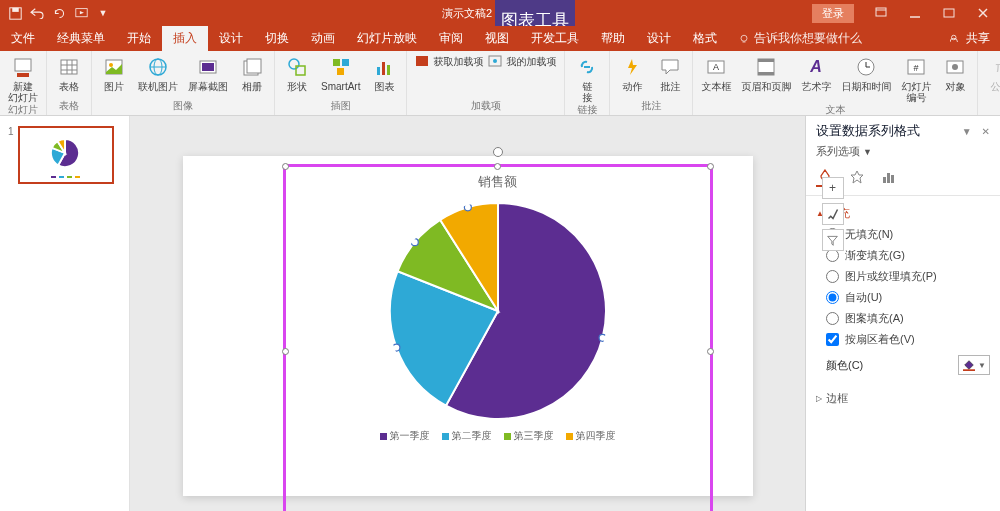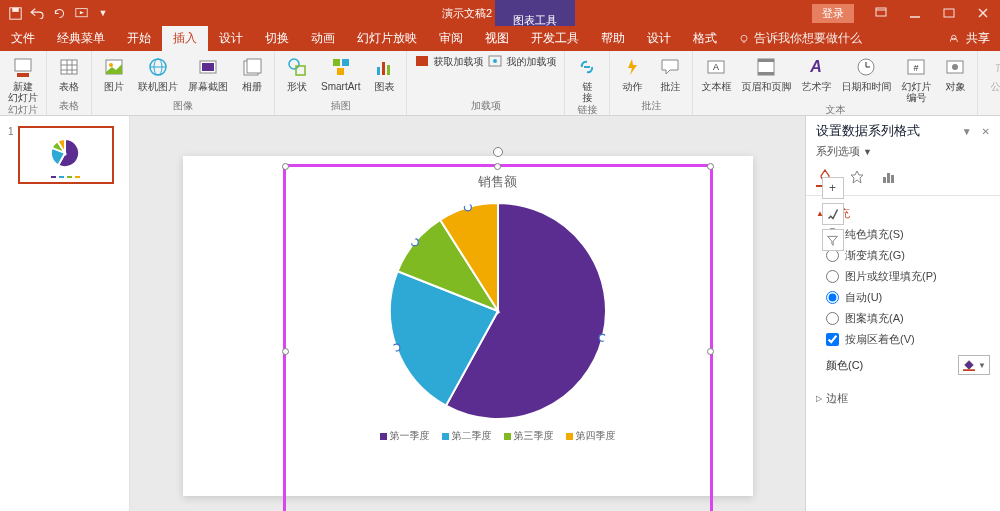--- a/index.html
+++ b/index.html
@@ -4,21 +4,21 @@
 <style>
 * { margin: 0; padding: 0; box-sizing: border-box; font-family: "Microsoft YaHei", "Segoe UI", sans-serif; }
 body { width: 1000px; height: 511px; background: #fff; overflow: hidden; font-size: 11px; color: #333; }
 
 
 .titlebar { height: 26px; background: #c43e1c; display: flex; align-items: center; color: #fff; position: relative; }
 .titlebar .qat { display: flex; align-items: center; gap: 8px; padding-left: 8px; }
 .titlebar .qat-icon { width: 14px; height: 14px; display: flex; align-items: center; justify-content: center; opacity: .9; }
 .titlebar .center-block { position: absolute; left: 0; right: 0; display: flex; justify-content: center; align-items: center; pointer-events: none; }
 .titlebar .title-text { font-size: 11px; }
-.titlebar .contextual-tab { position: absolute; left: 495px; top: 0; height: 41px; width: 80px; background: #4e3a87; display: flex; align-items: center; justify-content: center; font-size: 11px; }
+.titlebar .contextual-tab { position: absolute; left: 495px; top: 0; height: 41px; width: 80px; background: #4e3a87; display: flex; align-items: center; justify-content: center; font-size: 17px; }
 .titlebar .right { position: absolute; right: 0; display: flex; align-items: center; height: 26px; }
 .titlebar .login-badge { background: #e57f5f; padding: 2px 10px; font-size: 11px; margin-right: 10px; }
 .titlebar .win-btn { width: 34px; height: 26px; display: flex; align-items: center; justify-content: center; opacity: .85; }
 
 
 .tabs { height: 25px; background: #c43e1c; display: flex; align-items: stretch; color: #fff; font-size: 12px; position: relative; }
 .tabs .tab { padding: 0 11px; display: flex; align-items: center; cursor: pointer; }
 .tabs .tab.active { background: #f3f3f3; color: #c43e1c; }
 .tabs .search-box { display: flex; align-items: center; gap: 4px; padding-left: 10px; opacity: .9; }
 .tabs .bulb { width: 12px; height: 12px; }
@@ -550,21 +550,21 @@
         </div>
     </div>
     <div class="pane-sect">
       <div class="sect-header">
           <span class="tri">▲</span>
           <span>填充</span>
         </div>
       <div class="opt-list" id="fill-options">
           <label class="opt">
             <input type="radio" name="fill" style="">
-            <span>纯色填充(S)</span>
+            <span>无填充(N)</span>
           </label>
           <label class="opt">
             <input type="radio" name="fill" style="">
             <span>渐变填充(G)</span>
           </label>
           <label class="opt">
             <input type="radio" name="fill" style="">
             <span>图片或纹理填充(P)</span>
           </label>
           <label class="opt">

